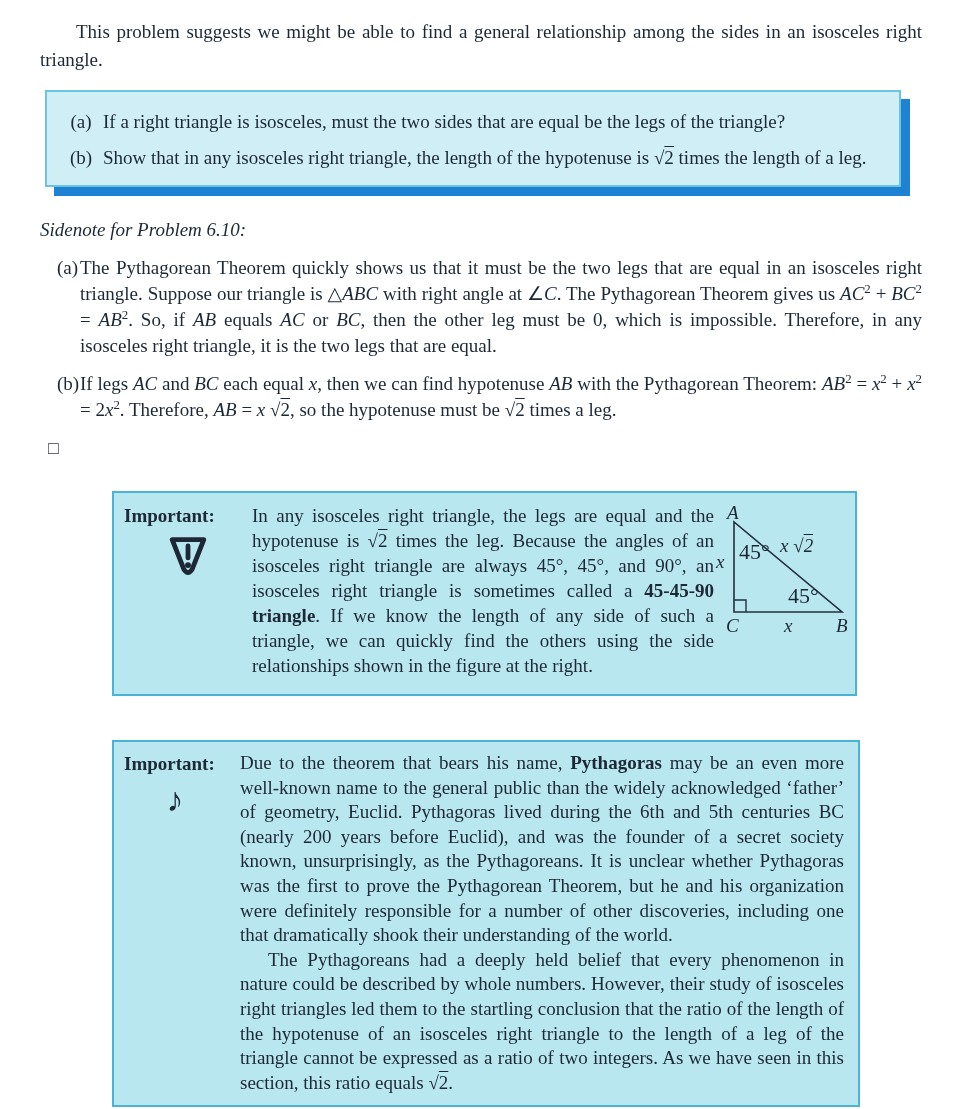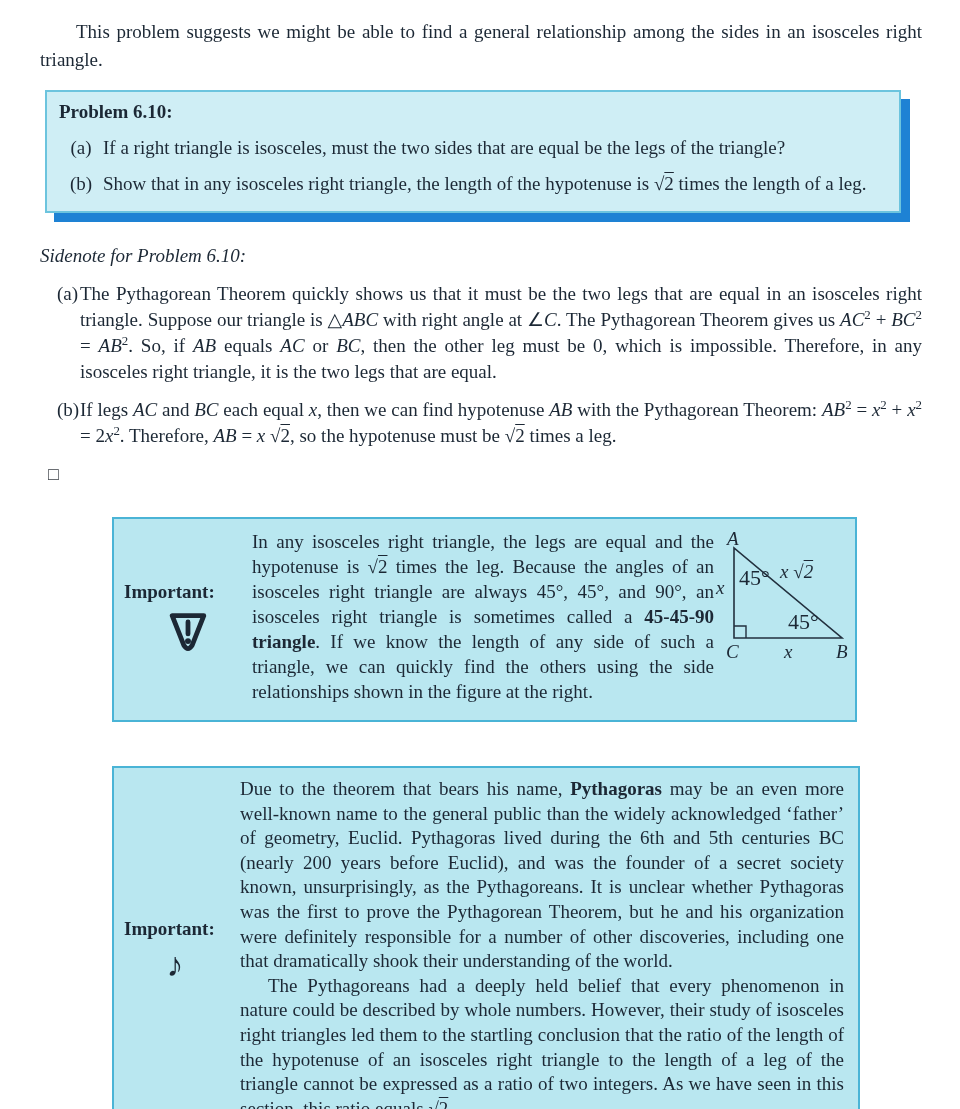--- a/index.html
+++ b/index.html
@@ -52,21 +52,21 @@
     grid-template-columns:128px 1fr 135px;
     padding:10px 6px 16px 10px;
   }
   .sidenote-box {
     margin-top:44px;
     width:748px;
     grid-template-columns:116px 1fr;
     padding:9px 14px 10px 10px;
   }
   .box-label { font-weight:bold; line-height:26px; }
-  .label-col { display:flex; flex-direction:column; align-items:flex-start;justify-content:center; }
+  .label-col { display:flex; flex-direction:column; align-items:flex-start; }
   .label-col .icon-wrap { width:100%; display:flex; justify-content:center; }
   .warning-icon { margin-top:4px; color:#1c2835; }
   .note-glyph { font-size:34px; line-height:34px; margin-top:6px; margin-left:-14px; }
   .note-text { line-height:25px; text-align:justify; }
   .sidenote-text { line-height:24.6px; }
   .sidenote-text p + p { text-indent:28px; }
 
   
   .figure {
     position:relative; width:135px; height:135px; margin-left:0;
@@ -75,21 +75,20 @@
   .figure svg { position:absolute; left:0; top:0; overflow:visible; }
   .fig-label { position:absolute; font-size:19px; line-height:19px; white-space:nowrap; }
   .fig-angle { position:absolute; font-size:22px; line-height:17px; font-style:normal; white-space:nowrap; }
 </style>
 </head>
 <body>
 
 <p class="intro">This problem suggests we might be able to find a general relationship among the sides in an isosceles right triangle.</p>
 
 <div class="problem-box">
-  <div class="problem-title">Problem 6.10:</div>
   <div class="pitem">
     <span class="plabel">(a)</span>
     <span class="ptext">If a right triangle is isosceles, must the two sides that are equal be the legs of the triangle?</span>
   </div>
   <div class="pitem">
     <span class="plabel">(b)</span>
     <span class="ptext">Show that in any isosceles right triangle, the length of the hypotenuse is √<o>2</o> times the length of a leg.</span>
   </div>
 </div>
 

